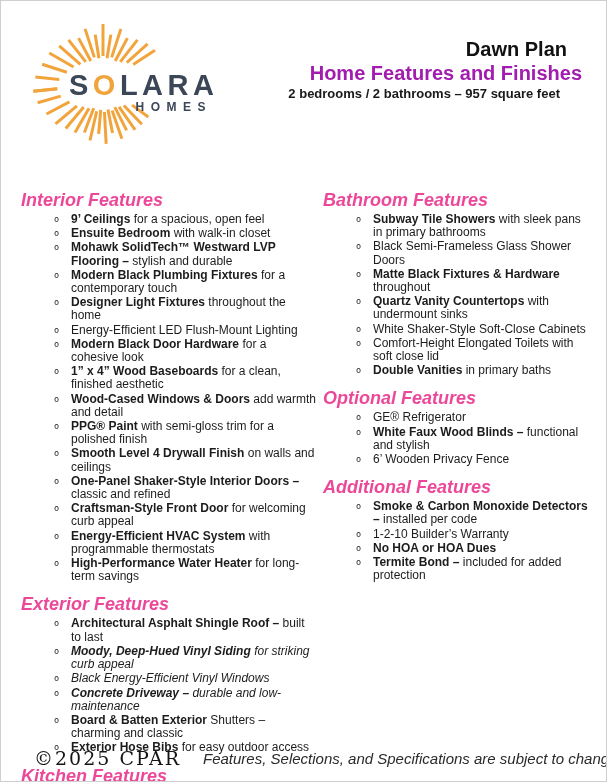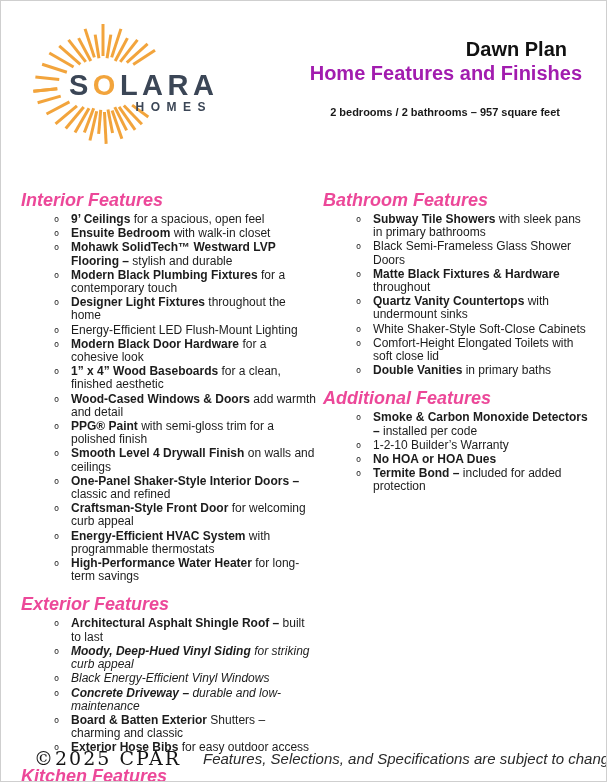--- a/index.html
+++ b/index.html
@@ -14,21 +14,21 @@
     margin:0 auto;
     border:1px solid #cfcfcf;
   }
   
   .logo { position:absolute; left:22px; top:20px; width:200px; height:140px; }
   .logo svg { width:100%; height:100%; }
   
   .title-block { position:absolute; top:36px; right:24px; text-align:right; }
   .title-line1 { font-size:20px; font-weight:700; line-height:24px; color:#111; padding-right:15px; }
   .title-line2 { font-size:20px; font-weight:700; line-height:24px; color:#a21caf; }
-  .title-sub   { font-size:11px; font-weight:700; line-height:16px; color:#191919; padding-right:22px; margin-top:19px; }
+  .title-sub   { font-size:13px; font-weight:700; line-height:16px; color:#191919; padding-right:22px; margin-top:1px; }
   
   .columns {
     position:absolute; left:20px; top:191px; width:572px;
     display:grid; grid-template-columns:296px 1fr; column-gap:6px;
   }
   section { margin-bottom:13px; }
   section h3 {
     font-size:18px; font-weight:700; font-style:italic;
     color:#ec4899; line-height:17px; margin-bottom:4px;
   }
@@ -159,20 +159,28 @@
             <li><span class="seg-b">Subway Tile Showers</span><span class="seg-r"> with sleek pans in primary bathrooms</span></li>
             <li><span class="seg-r">Black Semi-Frameless Glass Shower Doors</span></li>
             <li><span class="seg-b">Matte Black Fixtures &amp; Hardware</span><span class="seg-r"> throughout</span></li>
             <li><span class="seg-b">Quartz Vanity Countertops</span><span class="seg-r"> with undermount sinks</span></li>
             <li><span class="seg-r">White Shaker-Style Soft-Close Cabinets</span></li>
             <li><span class="seg-r">Comfort-Height Elongated Toilets with soft close lid</span></li>
             <li><span class="seg-b">Double Vanities</span><span class="seg-r"> in primary baths</span></li>
           </ul>
         </section>
         <section>
+          <h3>Optional Features</h3>
+          <ul class="features">
+            <li><span class="seg-r">GE® Refrigerator</span></li>
+            <li><span class="seg-b">White Faux Wood Blinds –</span><span class="seg-r"> functional and stylish</span></li>
+            <li><span class="seg-r">6’ Wooden Privacy Fence</span></li>
+          </ul>
+        </section>
+        <section>
           <h3>Additional Features</h3>
           <ul class="features">
             <li><span class="seg-b">Smoke &amp; Carbon Monoxide Detectors –</span><span class="seg-r"> installed per code</span></li>
             <li><span class="seg-r">1-2-10 Builder’s Warranty</span></li>
             <li><span class="seg-b">No HOA or HOA Dues</span></li>
             <li><span class="seg-b">Termite Bond –</span><span class="seg-r"> included for added protection</span></li>
           </ul>
         </section>
       </div>
   </div>

